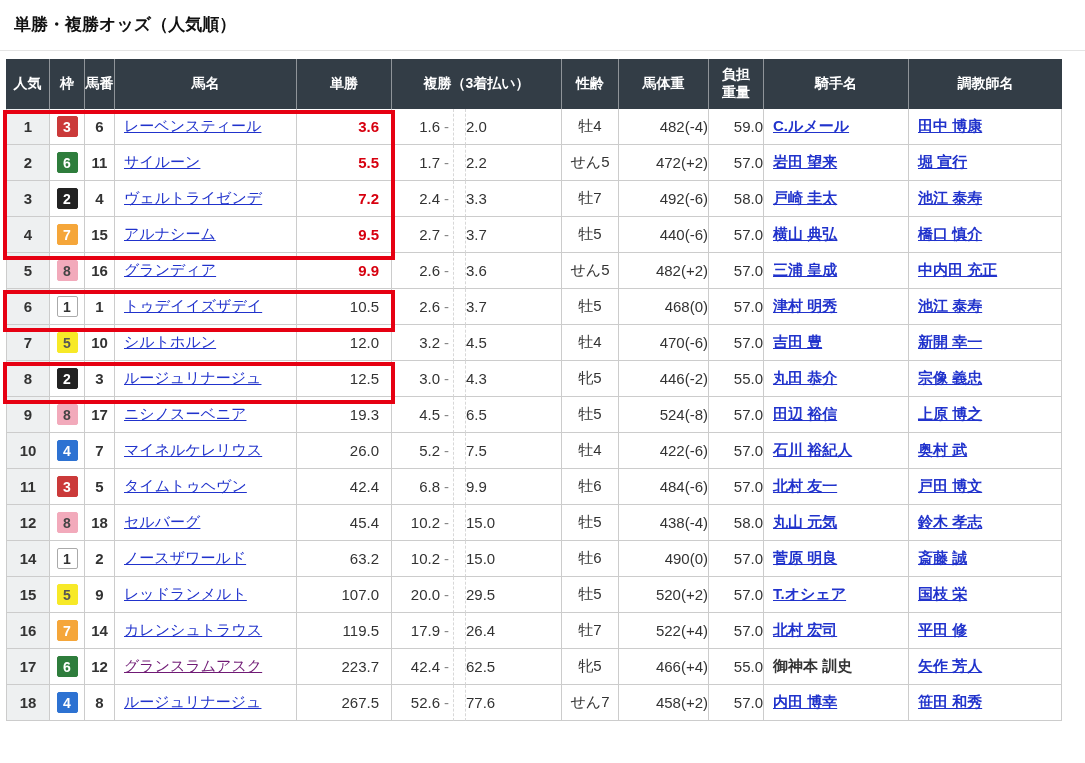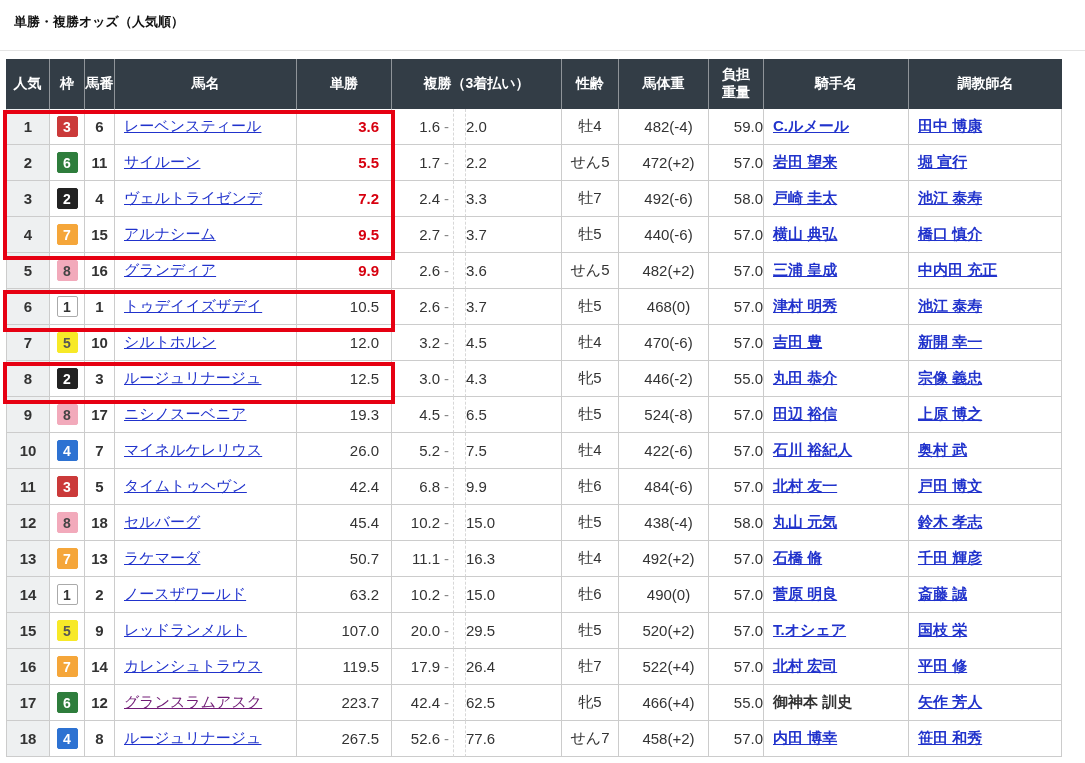--- a/index.html
+++ b/index.html
@@ -1,20 +1,20 @@
 <!DOCTYPE html>
 <html><head>
 <meta charset="utf-8">
 <style>
   html,body { margin:0; padding:0; background:#fff; }
   body { width:1085px; height:763px; overflow:hidden;
          font-family:"Liberation Sans","DejaVu Sans",sans-serif; color:#333; }
   .page { position:relative; width:1085px; height:763px; }
   .title { box-sizing:border-box; height:51px; padding:13px 0 0 14px;
-           font-size:13px; font-weight:bold; color:#111;
+           font-size:17px; font-weight:bold; color:#111;
            border-bottom:1px solid #e4e4e4; }
   table { border-collapse:separate; border-spacing:0; table-layout:fixed;
           margin:8px 0 0 6px; }
   th { background:#333d46; color:#fff; font-size:14px; font-weight:bold;
        height:50px; text-align:center; vertical-align:middle; padding:0;
        border-right:1px solid rgba(255,255,255,.45); }
   th:last-child { border-right:none; }
   td { box-sizing:content-box; height:35px; font-size:15px; padding:0;
        vertical-align:middle; border-right:1px solid #ccc; border-bottom:1px solid #ccc;
        background:#fff; white-space:nowrap; overflow:hidden; }
@@ -28,21 +28,21 @@
   .c-name { text-align:left; padding-left:9px; }
   a.lnk { color:#2133cc; text-decoration:underline; cursor:pointer; }
   a.lnk.visited { color:#701a75; }
   .c-win { text-align:right; padding-right:12px; }
   .c-win.hot { color:#d7000f; font-weight:bold; }
   .c-place-low { text-align:right; padding-right:4px; border-right:1px dashed #d8d8d8; }
   .c-place-low .dash { color:#888; margin-left:4px; }
   .c-place-mid { border-right:1px dashed #d8d8d8; }
   .c-place-high { text-align:left; padding-right:14px; }
   .c-sexage { text-align:center; }
-  .c-weight { text-align:center; padding-left:10px; }
+  .c-weight { text-align:right; padding-left:10px; }
   .c-carried { text-align:right; }
   .c-jockey, .c-trainer { text-align:left; padding-left:9px;font-weight:bold; }
   .hl-box { position:absolute; border:4px solid #e60012; box-sizing:border-box;
             pointer-events:none; z-index:5; }
 </style>
 </head>
 <body>
 
 <div class="page">
   <div class="title">単勝・複勝オッズ（人気順）</div>
@@ -253,35 +253,20 @@
           <td class="c-place-low"><span>10.2</span><span class="dash">-</span></td>
           <td class="c-place-mid"></td>
           <td class="c-place-high">15.0</td>
           <td class="c-sexage">牡5</td>
           <td class="c-weight">438(-4)</td>
           <td class="c-carried">58.0</td>
           <td class="c-jockey"><a class="lnk">丸山 元気</a></td>
           <td class="c-trainer"><a class="lnk">鈴木 孝志</a></td>
         </tr>
         <tr>
-          <td class="c-rank">13</td>
-          <td class="c-frame"><span class="badge" style="background: rgb(245, 166, 58); color: rgb(255, 255, 255); border-color: rgb(245, 166, 58);">7</span></td>
-          <td class="c-no">13</td>
-          <td class="c-name"><a class="lnk">ラケマーダ</a></td>
-          <td class="c-win">50.7</td>
-          <td class="c-place-low"><span>11.1</span><span class="dash">-</span></td>
-          <td class="c-place-mid"></td>
-          <td class="c-place-high">16.3</td>
-          <td class="c-sexage">牡4</td>
-          <td class="c-weight">492(+2)</td>
-          <td class="c-carried">57.0</td>
-          <td class="c-jockey"><a class="lnk">石橋 脩</a></td>
-          <td class="c-trainer"><a class="lnk">千田 輝彦</a></td>
-        </tr>
-        <tr>
           <td class="c-rank">14</td>
           <td class="c-frame"><span class="badge" style="background: rgb(255, 255, 255); color: rgb(51, 51, 51); border-color: rgb(170, 170, 170);">1</span></td>
           <td class="c-no">2</td>
           <td class="c-name"><a class="lnk">ノースザワールド</a></td>
           <td class="c-win">63.2</td>
           <td class="c-place-low"><span>10.2</span><span class="dash">-</span></td>
           <td class="c-place-mid"></td>
           <td class="c-place-high">15.0</td>
           <td class="c-sexage">牡6</td>
           <td class="c-weight">490(0)</td>

